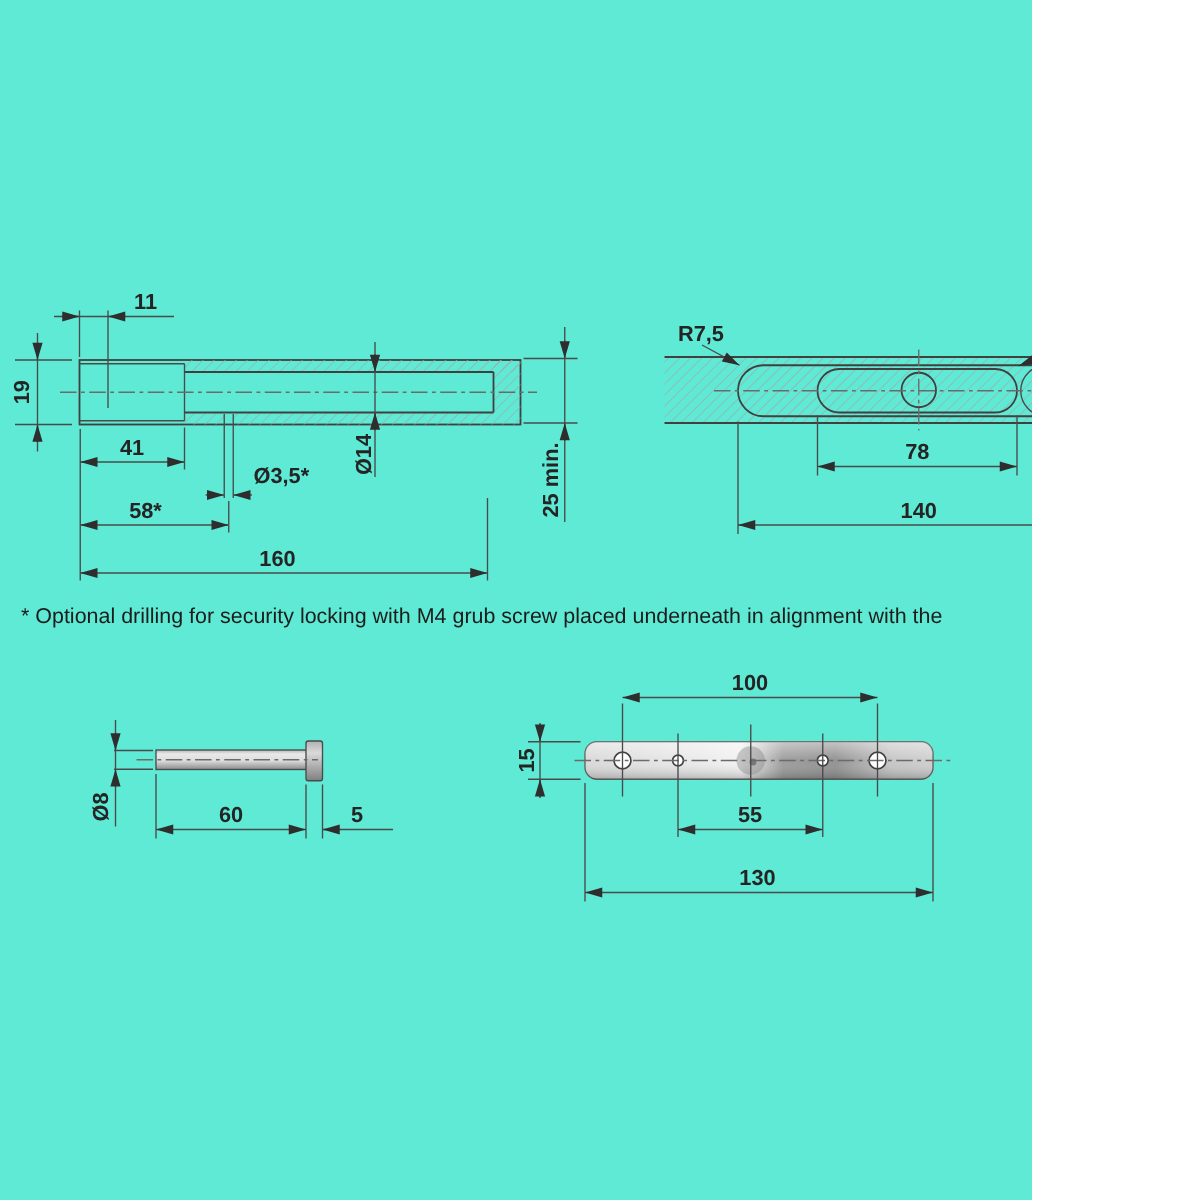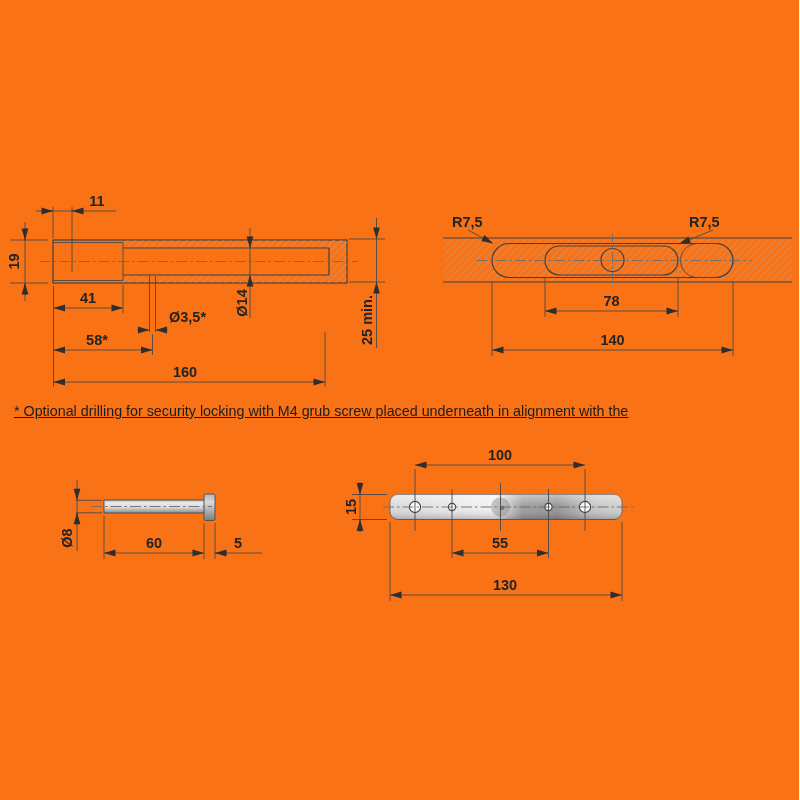--- a/index.html
+++ b/index.html
@@ -1,28 +1,28 @@
 <!DOCTYPE html>
 <html><head>
 <meta charset="utf-8">
 <style>
   html,body{margin:0;padding:0;background:#ffffff;}
-  #canvas{position:relative;width:799px;height:800px;background:#f97316;overflow:hidden;
+  #canvas{position:relative;width:688px;height:800px;background:#5eead4;overflow:hidden;
           font-family:"Liberation Sans",sans-serif;}
   svg{position:absolute;left:0;top:0;}
   .ln{stroke:#404040;stroke-width:1.2;fill:none;}
   .thin{stroke:#4a4a4a;stroke-width:0.9;fill:none;}
   .dim{stroke:#4a4a4a;stroke-width:0.9;fill:none;}
   .cl{stroke:#6b6b6b;stroke-width:0.9;fill:none;stroke-dasharray:11 3 2.5 3;}
   .dimtxt{font-family:"Liberation Sans",sans-serif;font-size:14.5px;font-weight:700;
           fill:#242424;}
   .mid{text-anchor:middle;}
   #note{position:absolute;left:14px;top:401px;color:#1c1c1c;font-size:14.3px;
         line-height:20.5px;}
-  #note div{white-space:nowrap;text-decoration:underline;}
+  #note div{white-space:nowrap;}
 </style>
 </head>
 <body>
 
 <div id="canvas">
 <svg width="800" height="800" viewBox="0 0 800 800">
   <defs>
     <pattern id="hatch" width="6" height="5.2" patternUnits="userSpaceOnUse" patternTransform="rotate(-45)">
       <line x1="0" y1="0" x2="6" y2="0" stroke="#a6a6a6" stroke-width="0.9"></line>
     </pattern>

